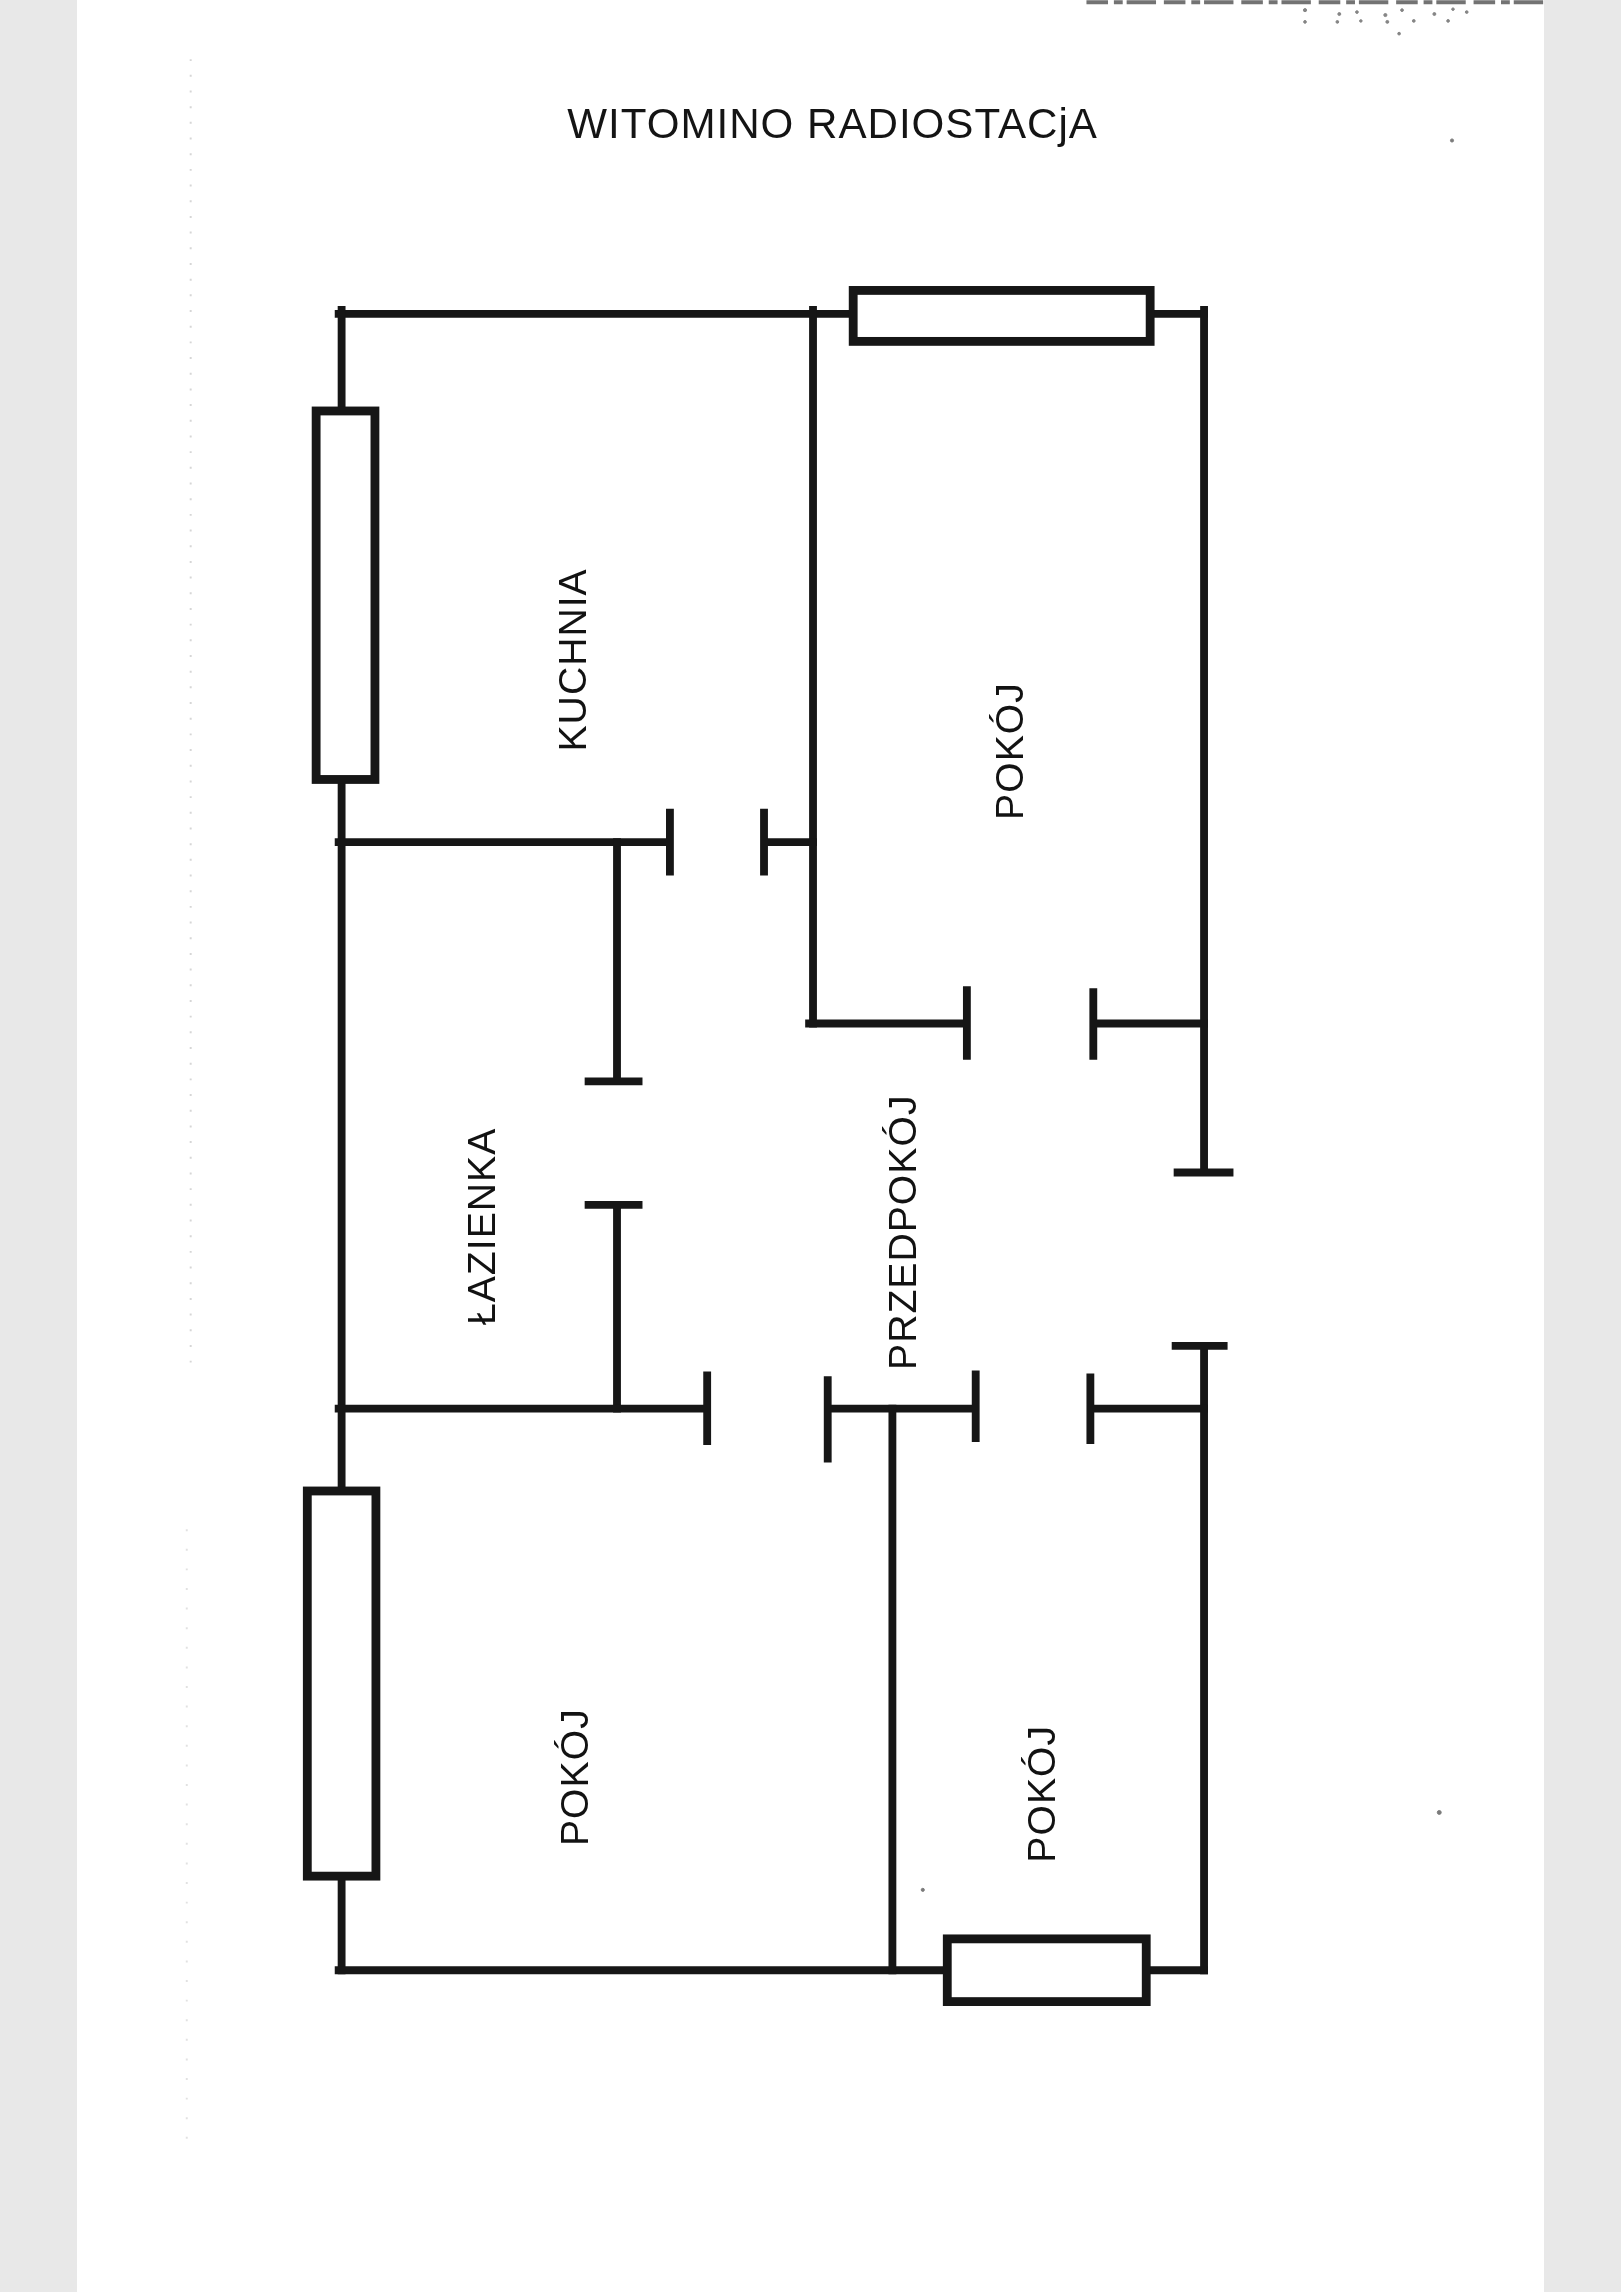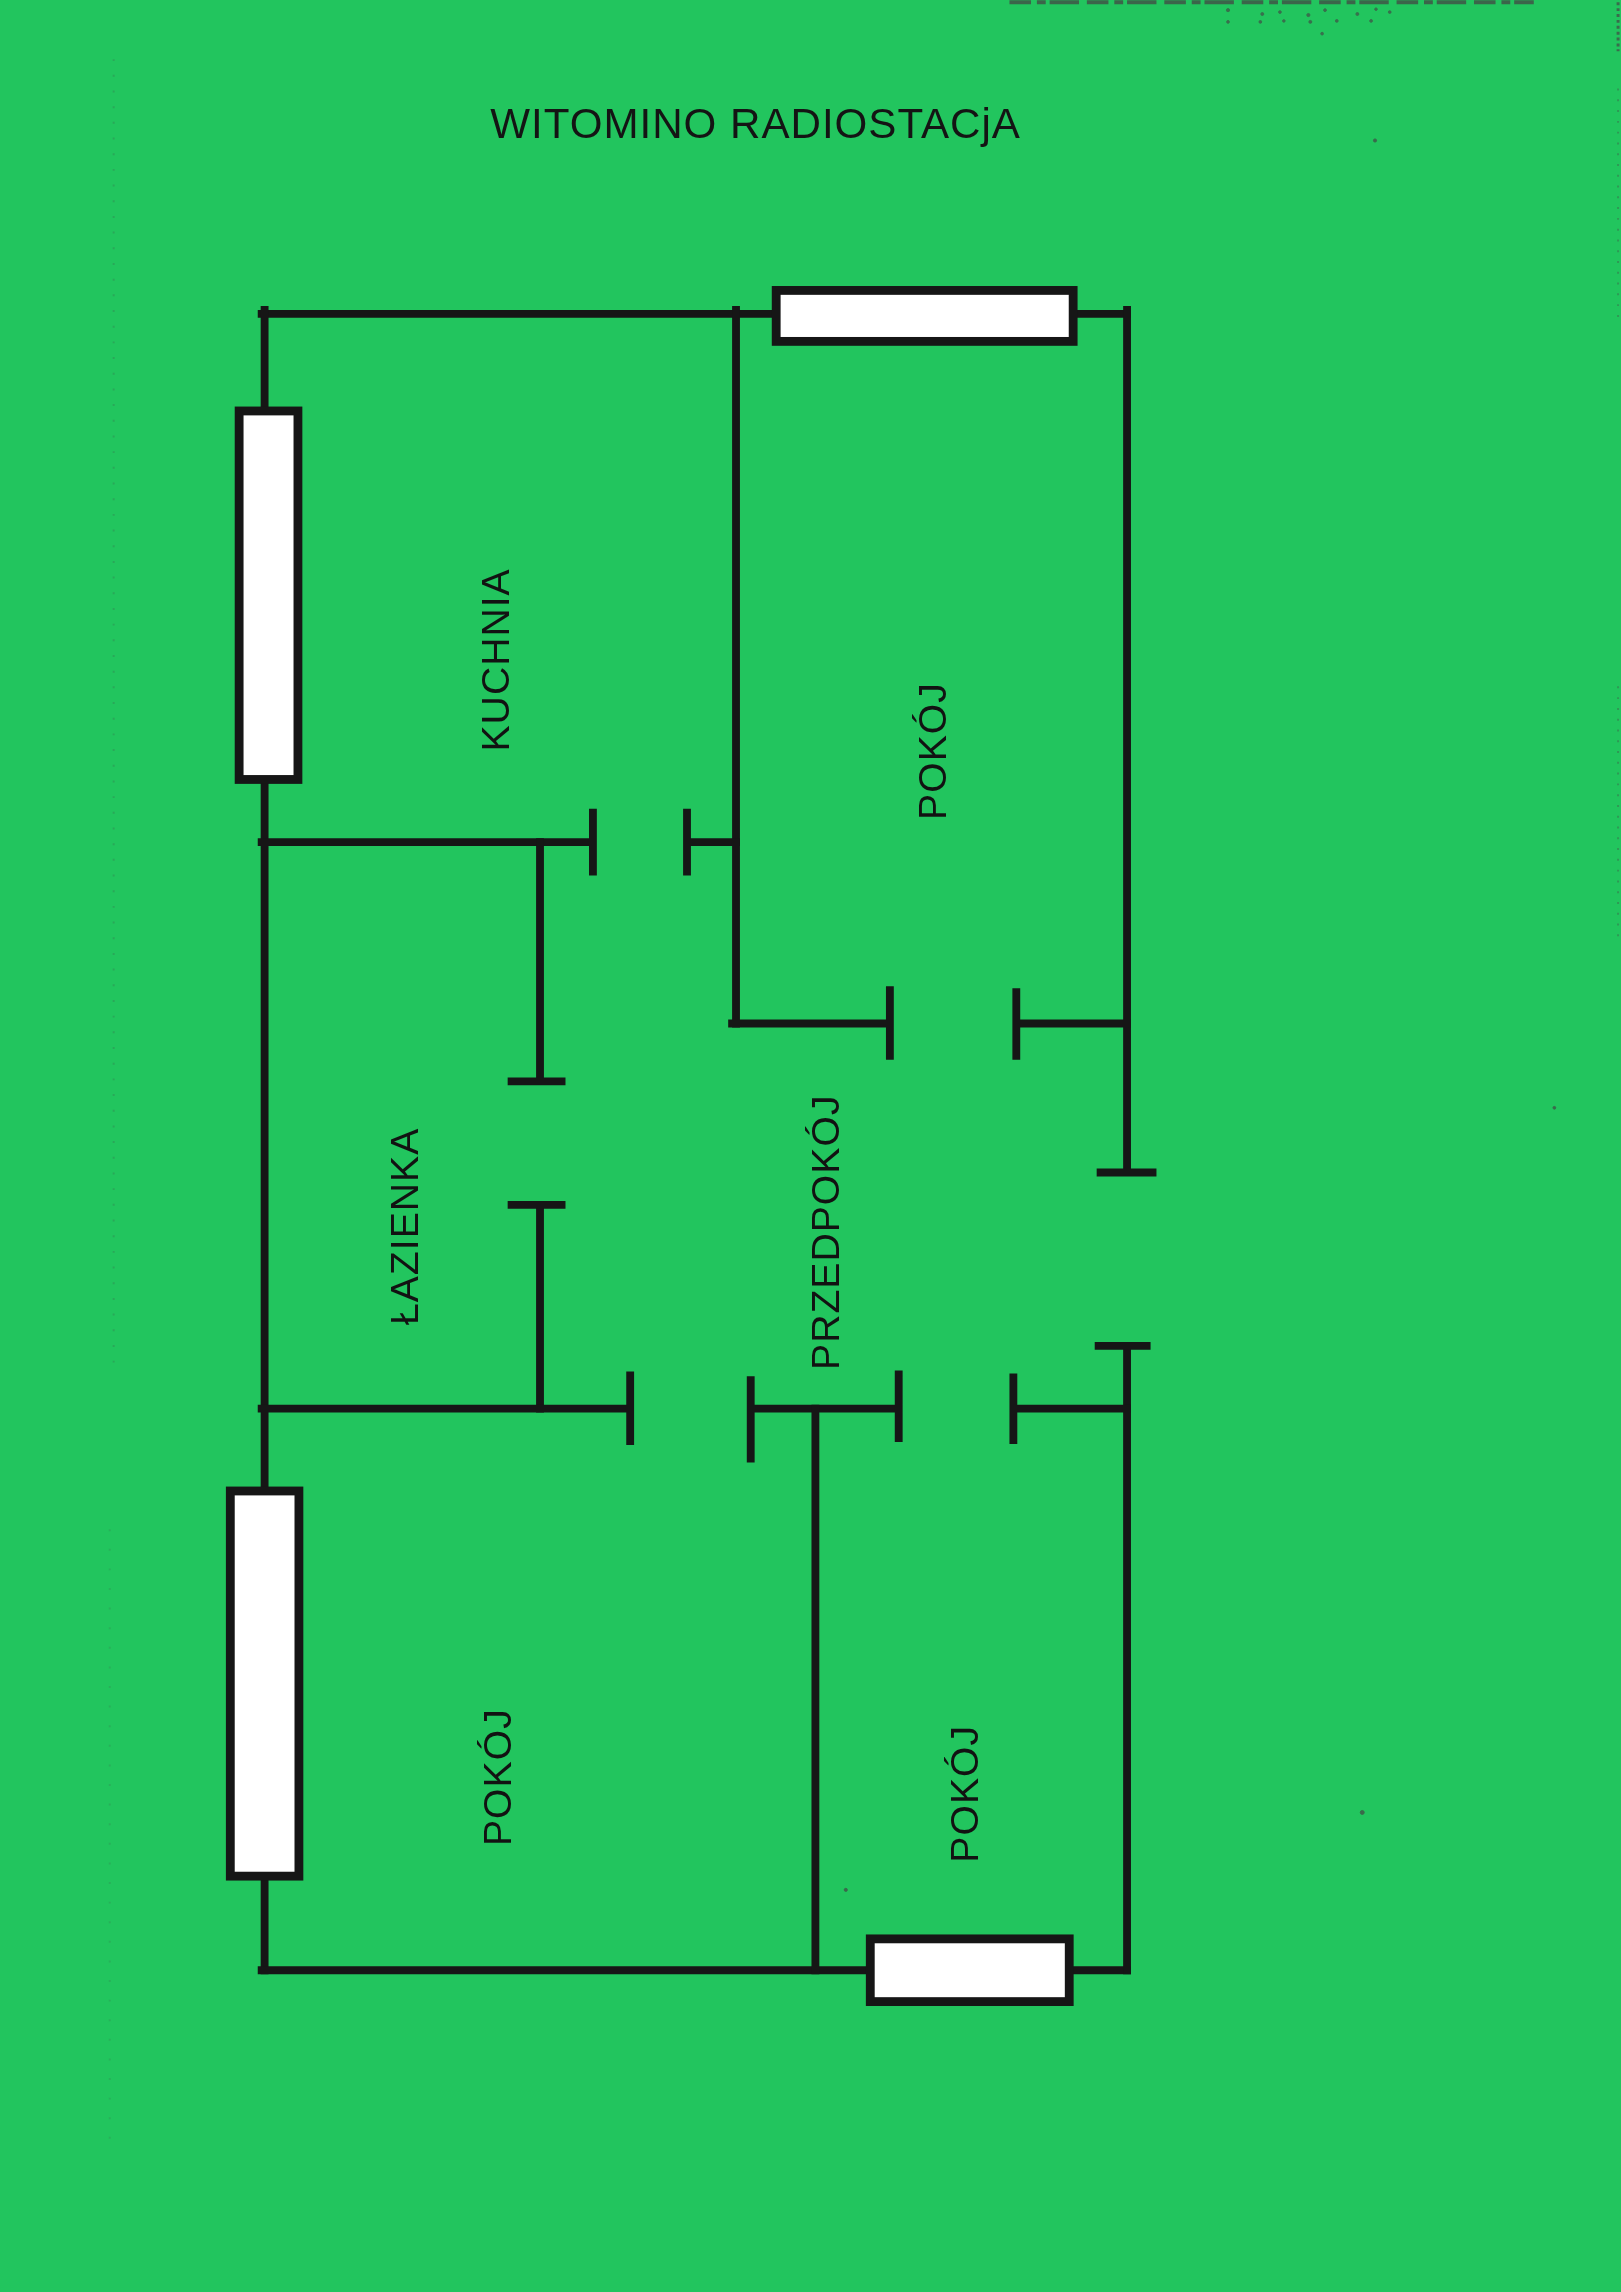--- a/index.html
+++ b/index.html
@@ -1,20 +1,20 @@
 <!DOCTYPE html>
 <html><head>
 <meta charset="utf-8">
 <style>
   html, body { margin: 0; padding: 0; background: #e8e8e8; }
   .page {
     position: relative;
-    width: 1621px;
+    width: 1467px;
     height: 2293px;
-    background: #22c55e;
+    background: #ffffff;
     margin: 0 auto;
     overflow: hidden;
     font-family: "Liberation Sans", sans-serif;
   }
   .plan-svg { position: absolute; left: 0; top: 0; }
   .title-text {
     font-family: "Liberation Sans", sans-serif;
     font-size: 43px;
     letter-spacing: 1px;
     fill: #141414;

